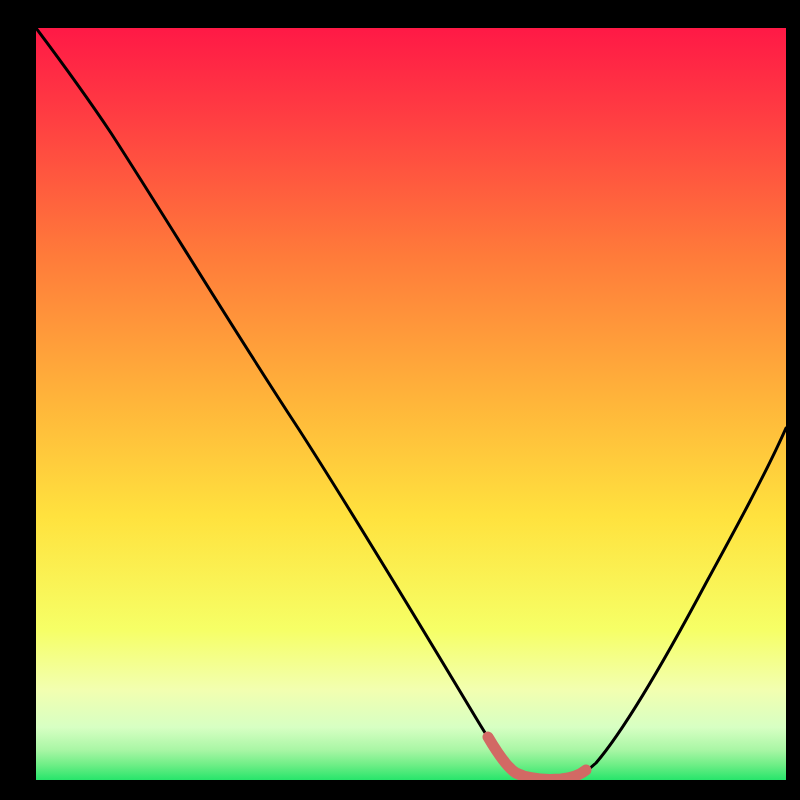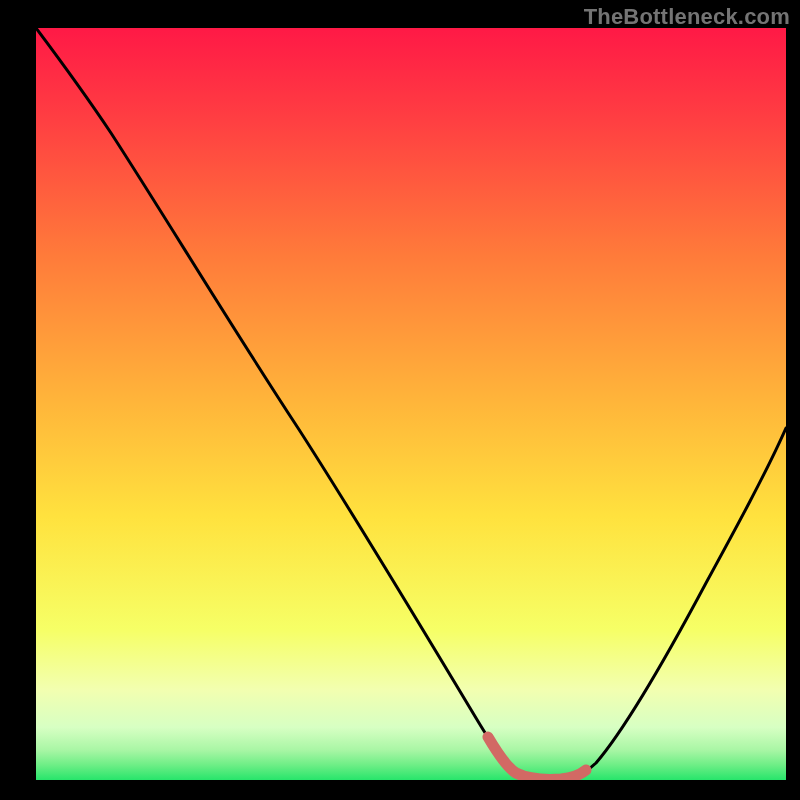--- a/index.html
+++ b/index.html
@@ -38,21 +38,20 @@
     display: block;
     width: 100%;
     height: 100%;
   }
 </style>
 </head>
 <body>
 
 <div class="frame">
 
-  <div class="watermark">TheBottleneck.com</div>
 
   <div class="plot-area">
     <svg viewBox="0 0 750 752" preserveAspectRatio="none">
       <defs>
         <linearGradient id="bg-grad" x1="0" y1="0" x2="0" y2="1">
           <stop offset="0%" stop-color="#ff1946"></stop>
           <stop offset="12%" stop-color="#ff3e42"></stop>
           <stop offset="30%" stop-color="#ff7a3a"></stop>
           <stop offset="50%" stop-color="#ffb63a"></stop>
           <stop offset="65%" stop-color="#ffe23e"></stop>

